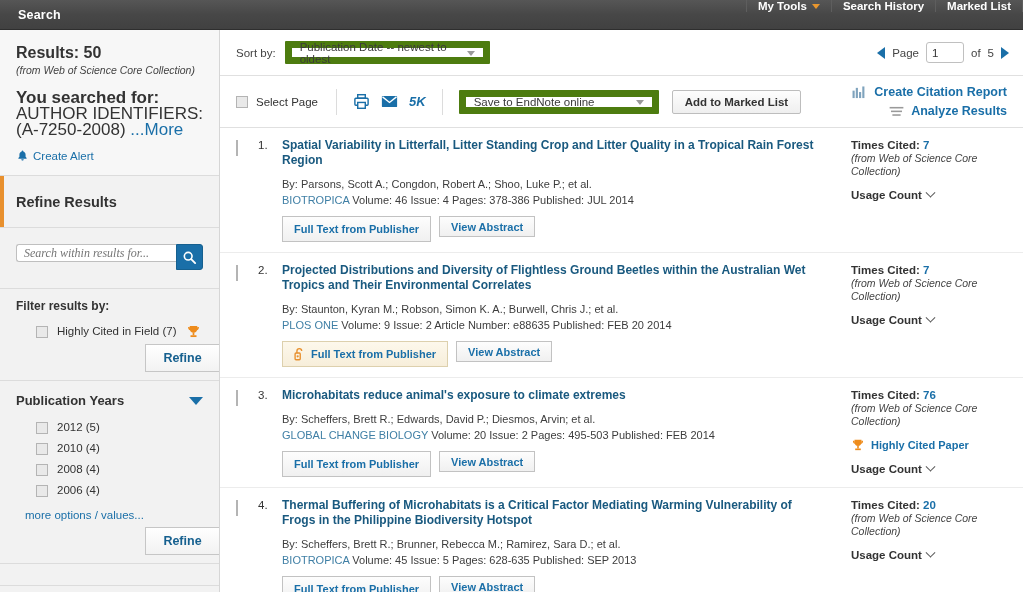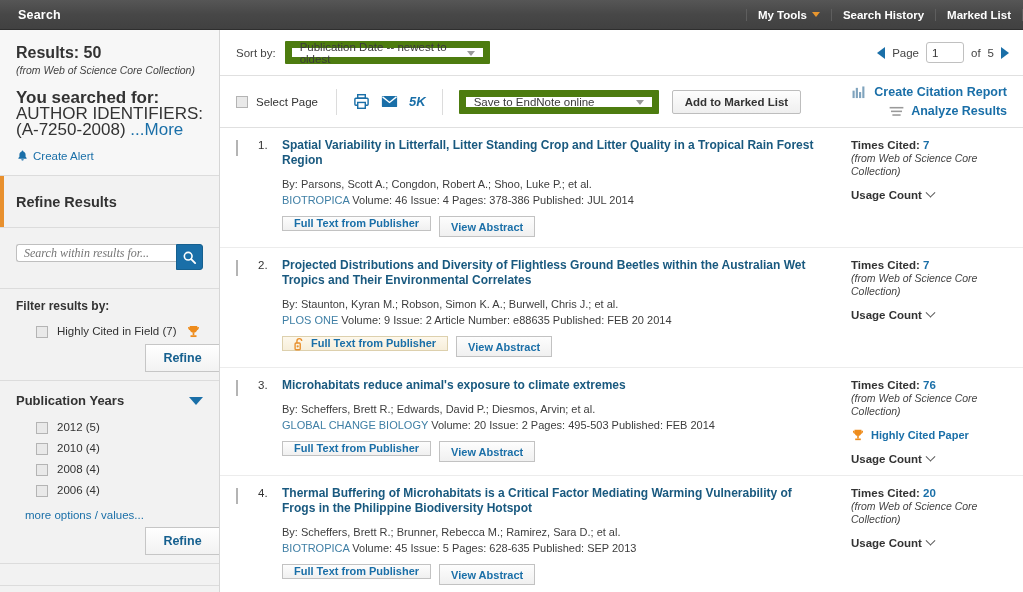--- a/index.html
+++ b/index.html
@@ -23,21 +23,21 @@
     border-bottom: 1px solid #2e2e2e;
   }
   .topbar-left {
     display: flex; align-items: center;
     padding: 0 18px;
     color: #fff; font-weight: bold; font-size: 12.5px;
     letter-spacing: .2px;
   }
   .topbar-spacer { flex: 1; }
   .topnav {
-    display: flex; align-items: center;
+    display: flex; align-items: flex-start;
   }
   .topnav-item {
     display: flex; align-items: center;
     padding: 0 11px;
     color: #fff; font-weight: bold; font-size: 11.5px;
     border-left: 1px solid #5e5e5e;
     cursor: pointer;
     white-space: nowrap;
   }
   .topnav-item:last-child { border-right: 1px solid #5e5e5e; }
@@ -280,23 +280,23 @@
   .rec-title {
     font-size: 12px; font-weight: bold; color: #19597f;
     line-height: 15px; cursor: pointer;
     margin-bottom: 8px;
   }
   .rec-authors { font-size: 11px; color: #3d3d3d; line-height: 16px; }
   .rec-source { font-size: 11px; color: #3d3d3d; line-height: 16px; margin-bottom: 8px; }
   .jrnl { color: #3f7fa5; cursor: pointer; }
   .rec-btns { display: flex; gap: 8px; }
   .btn-ft {
-    height: 15px;
+    height: 26px;
     padding: 0 11px;
-    display: flex; align-items: flex-start; gap: 6px;
+    display: flex; align-items: center; gap: 6px;
     background: linear-gradient(180deg,#fdfdfd 0%,#f0f0f0 100%);
     border: 1px solid #c2c2c2;
     font-size: 11px; font-weight: bold; color: #1a6fa8;
     cursor: pointer; white-space: nowrap;
   }
   .btn-ft.oa {
     background: linear-gradient(180deg,#fdf8ec 0%,#f7eeda 100%);
     border-color: #ddd0ad;
   }
   .btn-abs {

